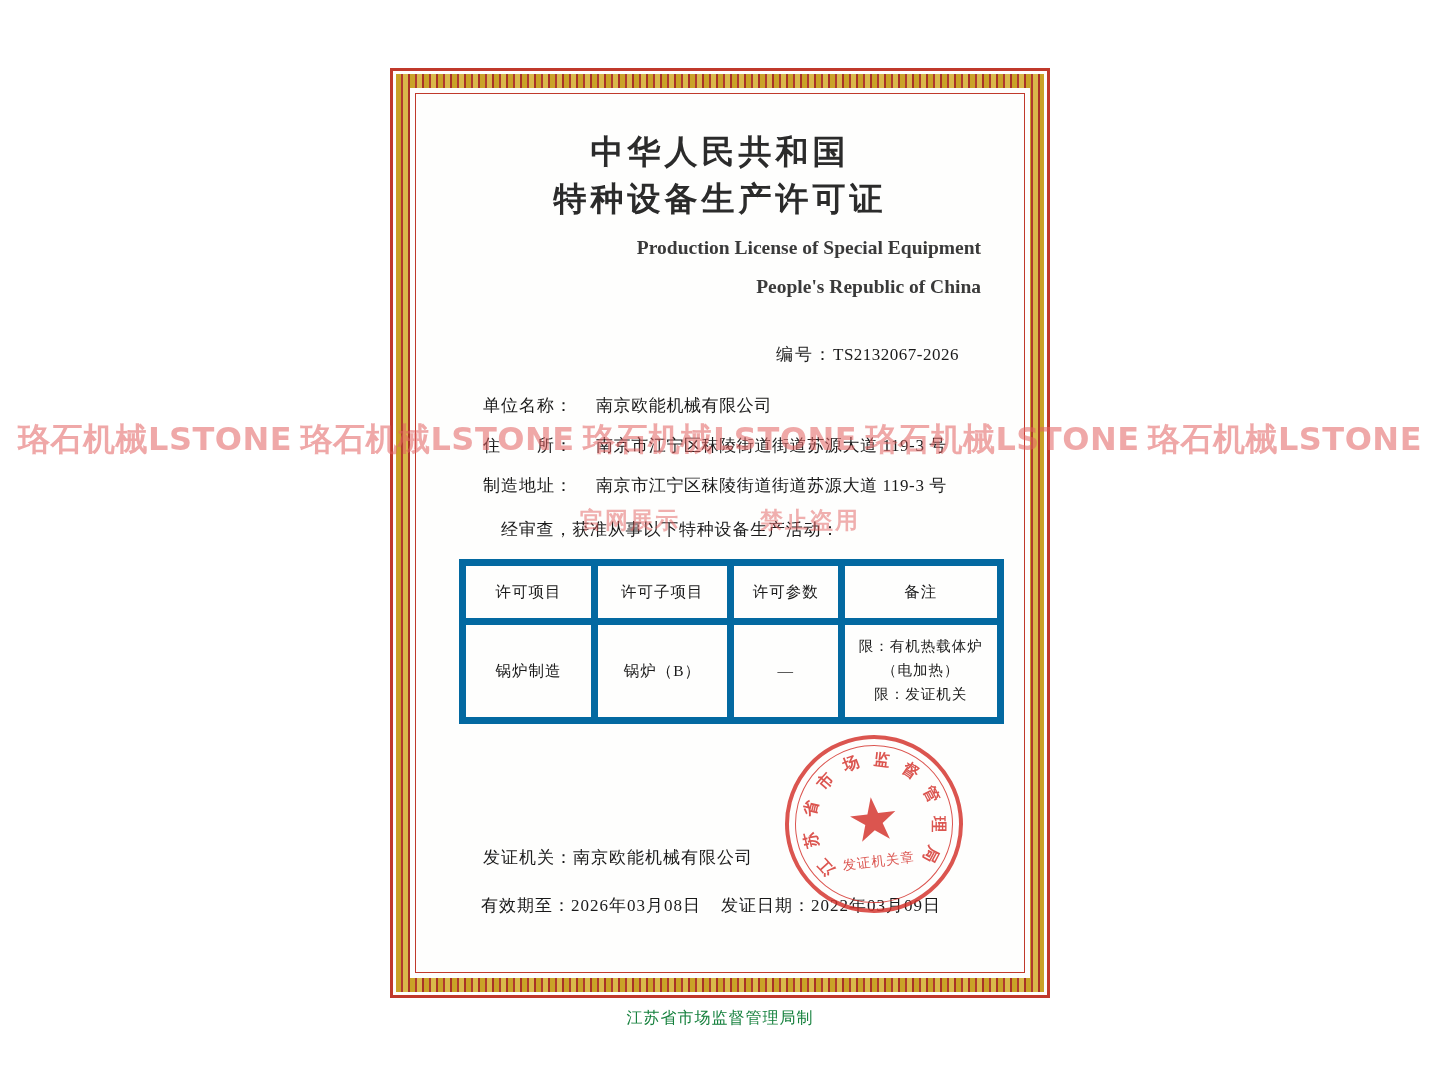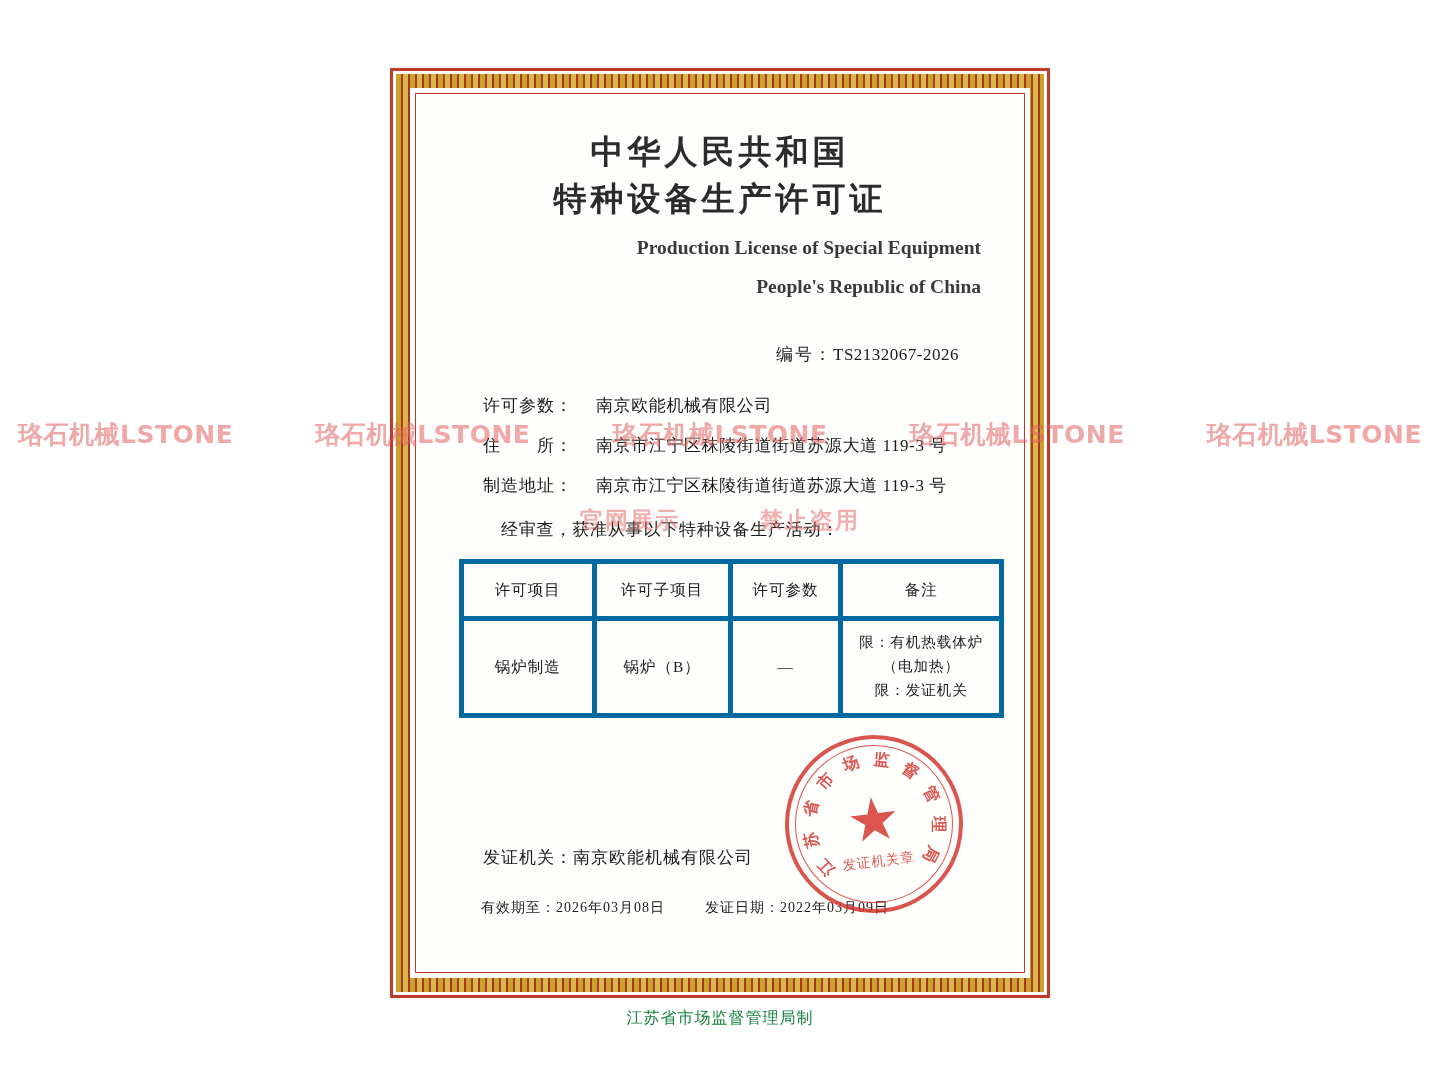--- a/index.html
+++ b/index.html
@@ -123,21 +123,21 @@
 
   
   table.permit-table {
     margin: 18px auto 0 auto;
     width: 545px;
     border-collapse: collapse;
     font-size: 15.5px;
   }
   table.permit-table th,
   table.permit-table td {
-    border: 5px solid #0369a1;
+    border: 7px solid #0369a1;
     text-align: center;
     vertical-align: middle;
     letter-spacing: 1px;
     padding: 7px 4px;
   }
   table.permit-table th { font-weight: normal; height: 38px; }
   table.permit-table td { height: 78px; }
   .remark-cell {
     font-size: 14.5px;
     line-height: 1.65;
@@ -154,25 +154,25 @@
     position: absolute;
     left: 60px;
     bottom: 96px;
     font-size: 17px;
     letter-spacing: 1px;
   }
   .validity-row {
     position: absolute;
     left: 58px;
     bottom: 48px;
-    font-size: 14px;
+    font-size: 17px;
     letter-spacing: 1px;
     display: flex;
     align-items: baseline;
-    gap: 40px;
+    gap: 20px;
   }
   .date-seg { letter-spacing: 1px; }
 
   
   .seal {
     position: absolute;
     right: 54px;
     bottom: 52px;
     width: 170px;
     height: 170px;
@@ -242,21 +242,21 @@
     display: flex;
     justify-content: space-between;
     pointer-events: none;
     padding: 0 18px;
     box-sizing: border-box;
   }
   .wm-row.row-main { top: 418px; }
   .wm {
     font-family: "DejaVu Sans", "Liberation Sans", sans-serif;
     font-weight: bold;
-    font-size: 25px;
+    font-size: 32px;
     color: rgba(226, 96, 96, 0.55);
     letter-spacing: 0.5px;
     white-space: nowrap;
   }
   .wm-center {
     position: absolute;
     top: 505px;
     left: 0;
     right: 0;
     display: flex;
@@ -286,21 +286,21 @@
     <div class="title-cn">特种设备生产许可证</div>
     <div class="title-en">Production License of Special Equipment</div>
     <div class="title-en">People's Republic of China</div>
 
     <div class="serial-row">
       <span class="serial-label">编号：</span><span class="serial-value">TS2132067-2026</span>
     </div>
 
     <div class="fields">
       <div class="field-line">
-        <span class="field-label">许可参数：</span>
+        <span class="field-label">单位名称：</span>
         <span class="field-value">南京欧能机械有限公司</span>
       </div>
       <div class="field-line">
         <span class="field-label spaced">住　　所：</span>
         <span class="field-value">南京市江宁区秣陵街道街道苏源大道 119-3 号</span>
       </div>
       <div class="field-line">
         <span class="field-label">制造地址：</span>
         <span class="field-value">南京市江宁区秣陵街道街道苏源大道 119-3 号</span>
       </div>

